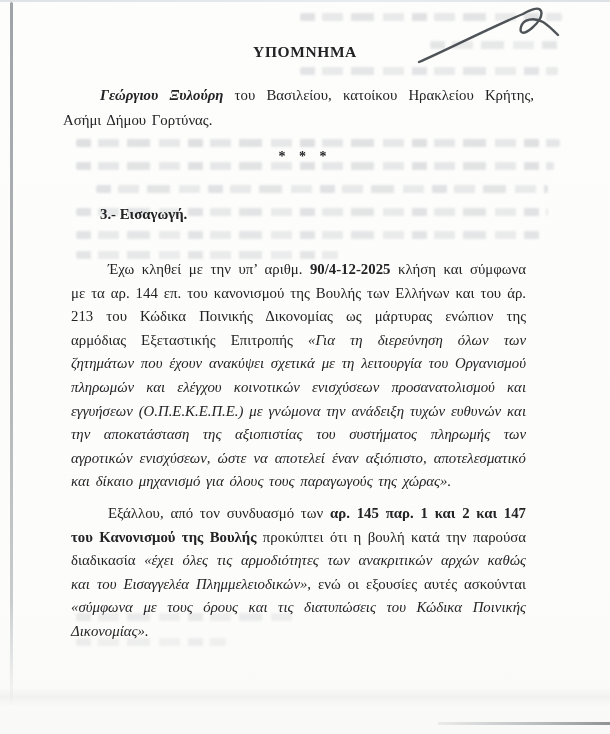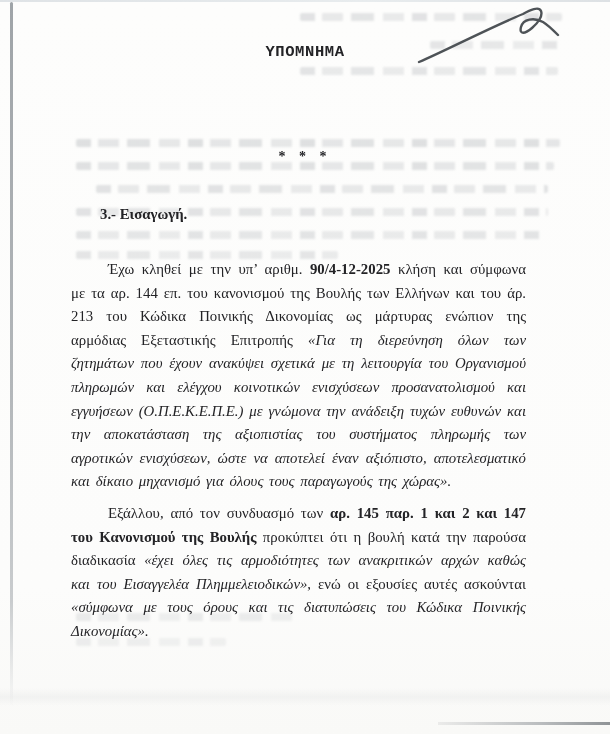--- a/index.html
+++ b/index.html
@@ -44,21 +44,21 @@
       rgba(142,147,153,.4) 83px 104px, rgba(142,147,153,0) 104px 112px);
   }
   
   .signature {
     position: absolute; top: 5px; left: 413px; width: 152px; height: 62px;
   }
   
   .title {
     position: absolute; top: 33px; left: 0; width: 100%;
     text-align: center;
-    font-weight: bold; font-size: 15.5px; letter-spacing: .6px; font-family: Liberation Mono, monospace;
+    font-weight: bold; font-size: 15.5px; letter-spacing: .6px;
   }
   .intro {
     position: absolute; top: 83px; left: 63px; width: 471px;
     font-size: 14.8px; line-height: 25px;
     text-align: justify; text-indent: 37px;
     word-spacing: 2px;
     margin: 0;
   }
   .sep {
     position: absolute; top: 149px; left: 0; width: 100%;
@@ -107,20 +107,21 @@
     <path d="M6,57 C34,45 78,22 110,9
              C117,5 126,1 128,6
              C130,11 125,18 119,23
              C112,29 106,30 108,22
              C110,14 121,12 130,17
              C135,20 140,25 145,30" fill="none" stroke="#3f4449" stroke-width="2.4" stroke-linecap="round" stroke-linejoin="round" opacity="0.92"></path>
   </svg>
 
   <h1 class="title">ΥΠΟΜΝΗΜΑ</h1>
 
+  <p class="intro"><span class="bi">Γεώργιου Ξυλούρη</span><span> του Βασιλείου, κατοίκου Ηρακλείου Κρήτης, Ασήμι Δήμου Γορτύνας.</span></p>
 
   <div class="sep">* * *</div>
 
   <div class="section-heading">3.- Εισαγωγή.</div>
 
   <div class="body">
     <p><span>Έχω κληθεί με την υπ’ αριθμ. </span><span class="b">90/4-12-2025</span><span> κλήση και σύμφωνα με τα αρ. 144 επ. του κανονισμού της Βουλής των Ελλήνων και του άρ. 213 του Κώδικα Ποινικής Δικονομίας ως μάρτυρας ενώπιον της αρμόδιας Εξεταστικής Επιτροπής </span><span class="i">«Για τη διερεύνηση όλων των ζητημάτων που έχουν ανακύψει σχετικά με τη λειτουργία του Οργανισμού πληρωμών και ελέγχου κοινοτικών ενισχύσεων προσανατολισμού και εγγυήσεων (Ο.Π.Ε.Κ.Ε.Π.Ε.) με γνώμονα την ανάδειξη τυχών ευθυνών και την αποκατάσταση της αξιοπιστίας του συστήματος πληρωμής των αγροτικών ενισχύσεων, ώστε να αποτελεί έναν αξιόπιστο, αποτελεσματικό και δίκαιο μηχανισμό για όλους τους παραγωγούς της χώρας».</span></p>
     <p><span>Εξάλλου, από τον συνδυασμό των </span><span class="b">αρ. 145 παρ. 1 και 2 και 147 του Κανονισμού της Βουλής</span><span> προκύπτει ότι η βουλή κατά την παρούσα διαδικασία </span><span class="i">«έχει όλες τις αρμοδιότητες των ανακριτικών αρχών καθώς και του Εισαγγελέα Πλημμελειοδικών»</span><span>, ενώ οι εξουσίες αυτές ασκούνται </span><span class="i">«σύμφωνα με τους όρους και τις διατυπώσεις του Κώδικα Ποινικής Δικονομίας».</span></p>
   </div>
 

